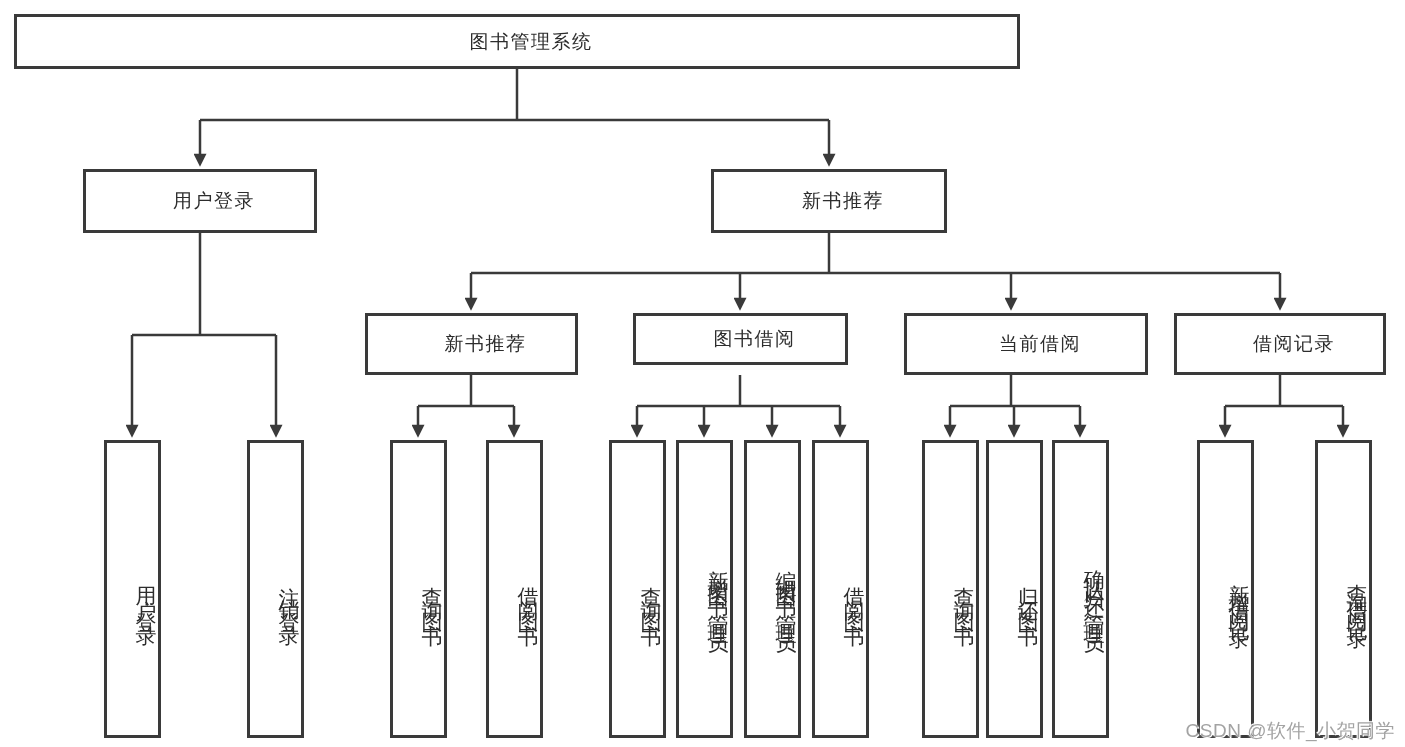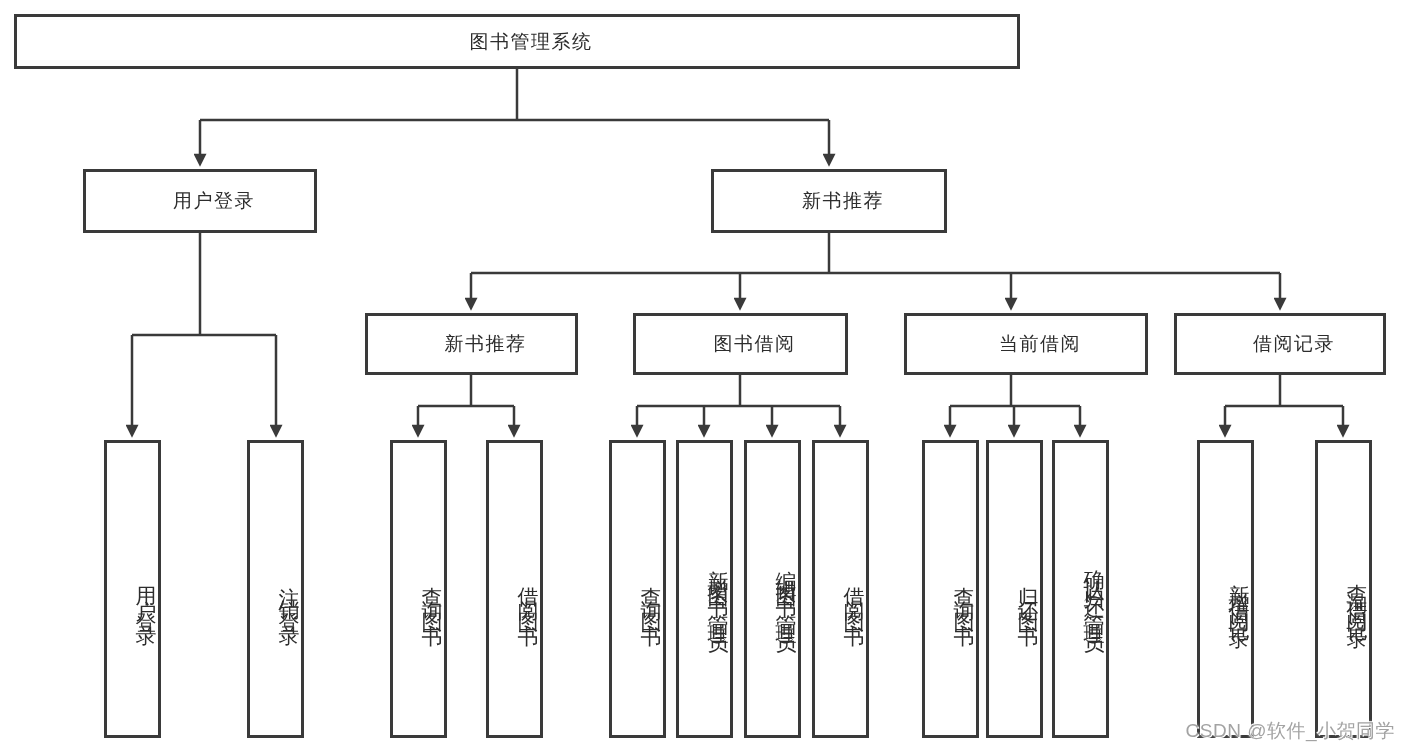--- a/index.html
+++ b/index.html
@@ -117,21 +117,21 @@
       <path d="M1343,406 V427" marker-end="url(#ah)"></path>
     </g>
   </svg>
 
   <div class="box hbox" style="left:14px; top:14px; width:1006px; height:55px;">图书管理系统</div>
 
   <div class="box hbox" style="left:83px; top:169px; width:234px; height:64px;">用户登录</div>
   <div class="box hbox" style="left:711px; top:169px; width:236px; height:64px;">新书推荐</div>
 
   <div class="box hbox" style="left:365px; top:313px; width:213px; height:62px;">新书推荐</div>
-  <div class="box hbox" style="left:633px; top:313px; width:215px; height:62px;">图书借阅</div>
+  <div class="box hbox" style="left:633px; top:313px; width:215px; height:52px;">图书借阅</div>
   <div class="box hbox" style="left:904px; top:313px; width:244px; height:62px;">当前借阅</div>
   <div class="box hbox" style="left:1174px; top:313px; width:212px; height:62px;">借阅记录</div>
 
   <div class="box vbox" style="left:104px; top:440px; width:57px; height:298px;">用户登录</div>
   <div class="box vbox" style="left:247px; top:440px; width:57px; height:298px;">注销登录</div>
 
   <div class="box vbox" style="left:390px; top:440px; width:57px; height:298px;">查询图书</div>
   <div class="box vbox" style="left:486px; top:440px; width:57px; height:298px;">借阅图书</div>
 
   <div class="box vbox" style="left:609px; top:440px; width:57px; height:298px;">查询图书</div>

